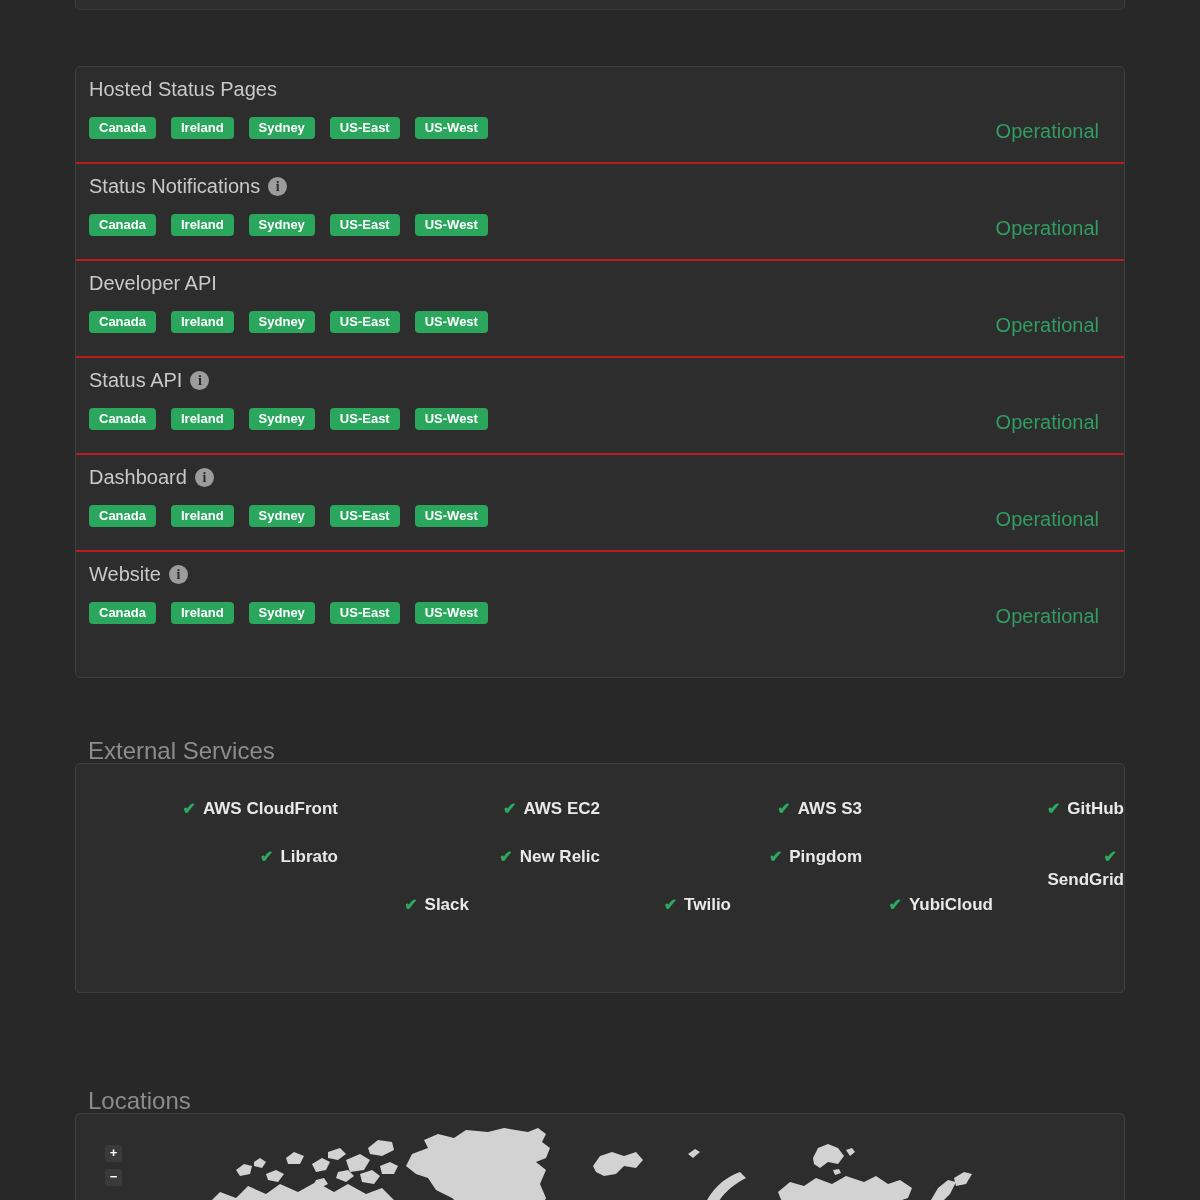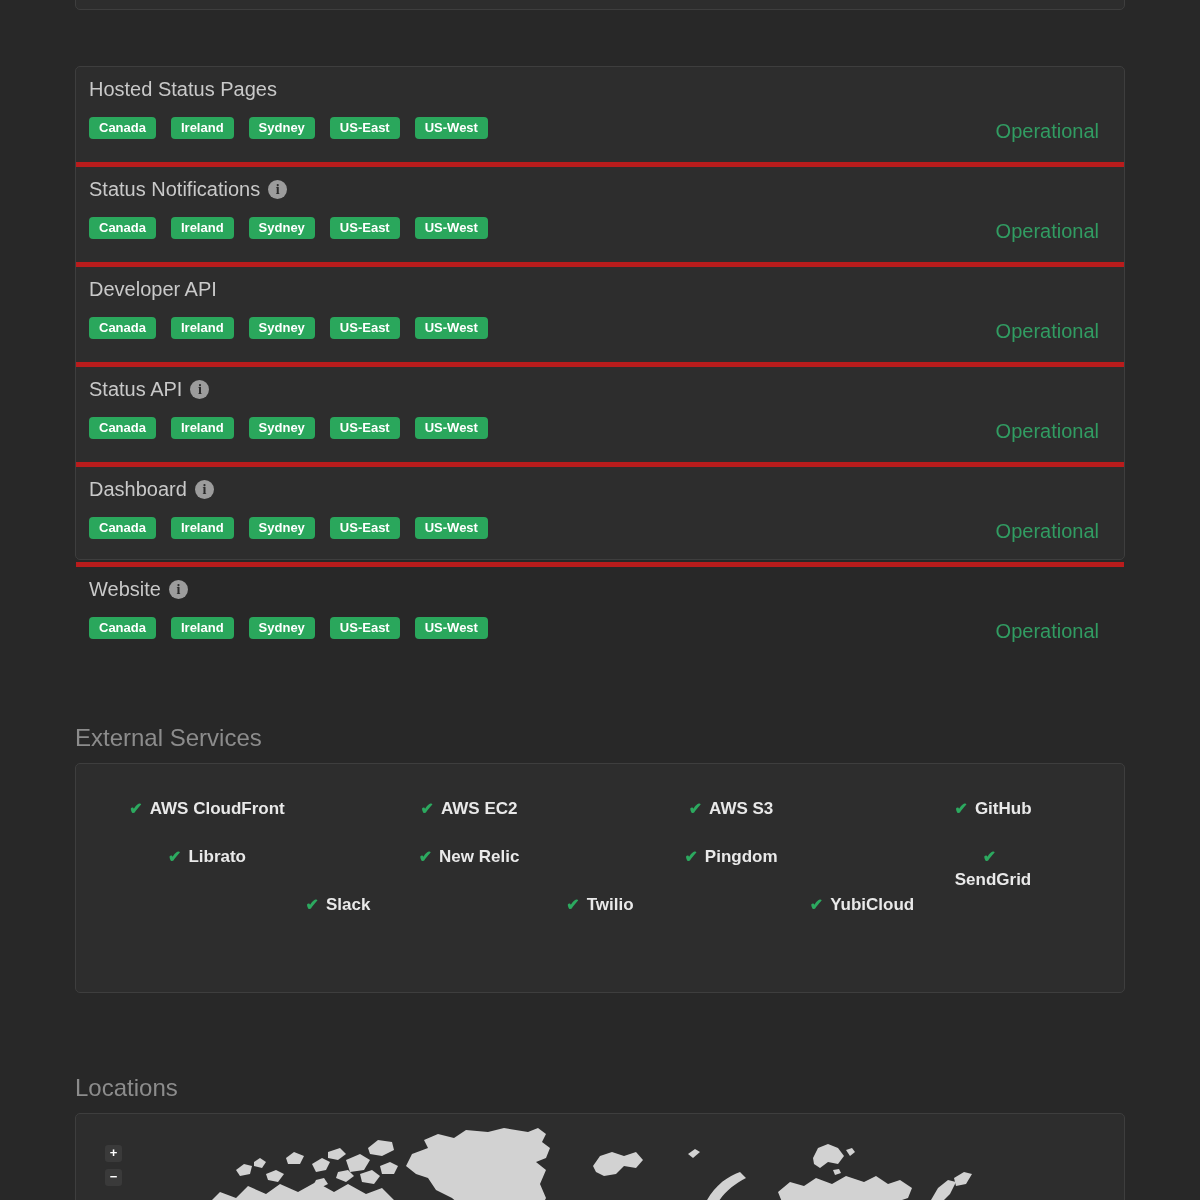--- a/index.html
+++ b/index.html
@@ -17,23 +17,23 @@
     background: #2d2d2d;
     border: 1px solid #3e3e3e;
     border-radius: 5px;
     box-sizing: border-box;
   }
 
   
   .top-partial { top: -38px; height: 48px; }
 
   
-  .services-panel { top: 66px; height: 494px; }
+  .services-panel { top: 66px; height: 612px; }
   .service-row { position: relative; height: 95px; }
-  .service-row + .service-row { border-top: 5px solid #b91c1c; height: 95px; }
+  .service-row + .service-row { border-top: 2px solid #b91c1c; height: 95px; }
   .service-name {
     position: absolute; left: 13px; top: 11px;
     display: flex; align-items: center; gap: 8px;
     font-size: 20px; color: #c9c9c9;
   }
   .info-icon {
     display: inline-flex; align-items: center; justify-content: center;
     width: 19px; height: 19px; border-radius: 50%;
     background: #9c9c9c; color: #2b2b2b;
     font-family: "Liberation Serif", serif;
@@ -52,31 +52,31 @@
   }
   .service-status {
     position: absolute; right: 25px; top: 50%;
     transform: translateY(-50%);
     font-size: 20px; color: #319c62; margin-top: 16px;
   }
 
   
   .section-heading {
     position: absolute; left: 75px;
-    font-size: 24px; color: #8c8c8c; margin: 0; font-weight: 400; text-align: right;
+    font-size: 24px; color: #8c8c8c; margin: 13px; font-weight: 400; text-align: right;
   }
   .ext-heading { top: 724px; }
   .loc-heading { top: 1074px; }
 
   
   .external-panel { top: 763px; height: 230px; padding-top: 33px; }
   .ext-items { display: flex; flex-wrap: wrap; justify-content: center; }
   .ext-item {
     width: 25%; height: 24px; line-height: 24px; margin-bottom: 24px;
-    text-align: center; overflow: visible;
+    text-align: right; overflow: visible;
     font-size: 17px; font-weight: 700; color: #e9e9e9;
     box-sizing: border-box;
   }
   .ext-check { color: #2ca95f; margin-right: 7px; font-size: 16px; }
   .ext-item.stacked .ext-label { display: block; line-height: 22px; }
 
   
   .map-panel { top: 1113px; height: 460px; overflow: hidden; }
   .map-svg { position: absolute; left: 0; top: 0; cursor: grab; }
   .map-land { fill: #d2d2d2; stroke: none; }

